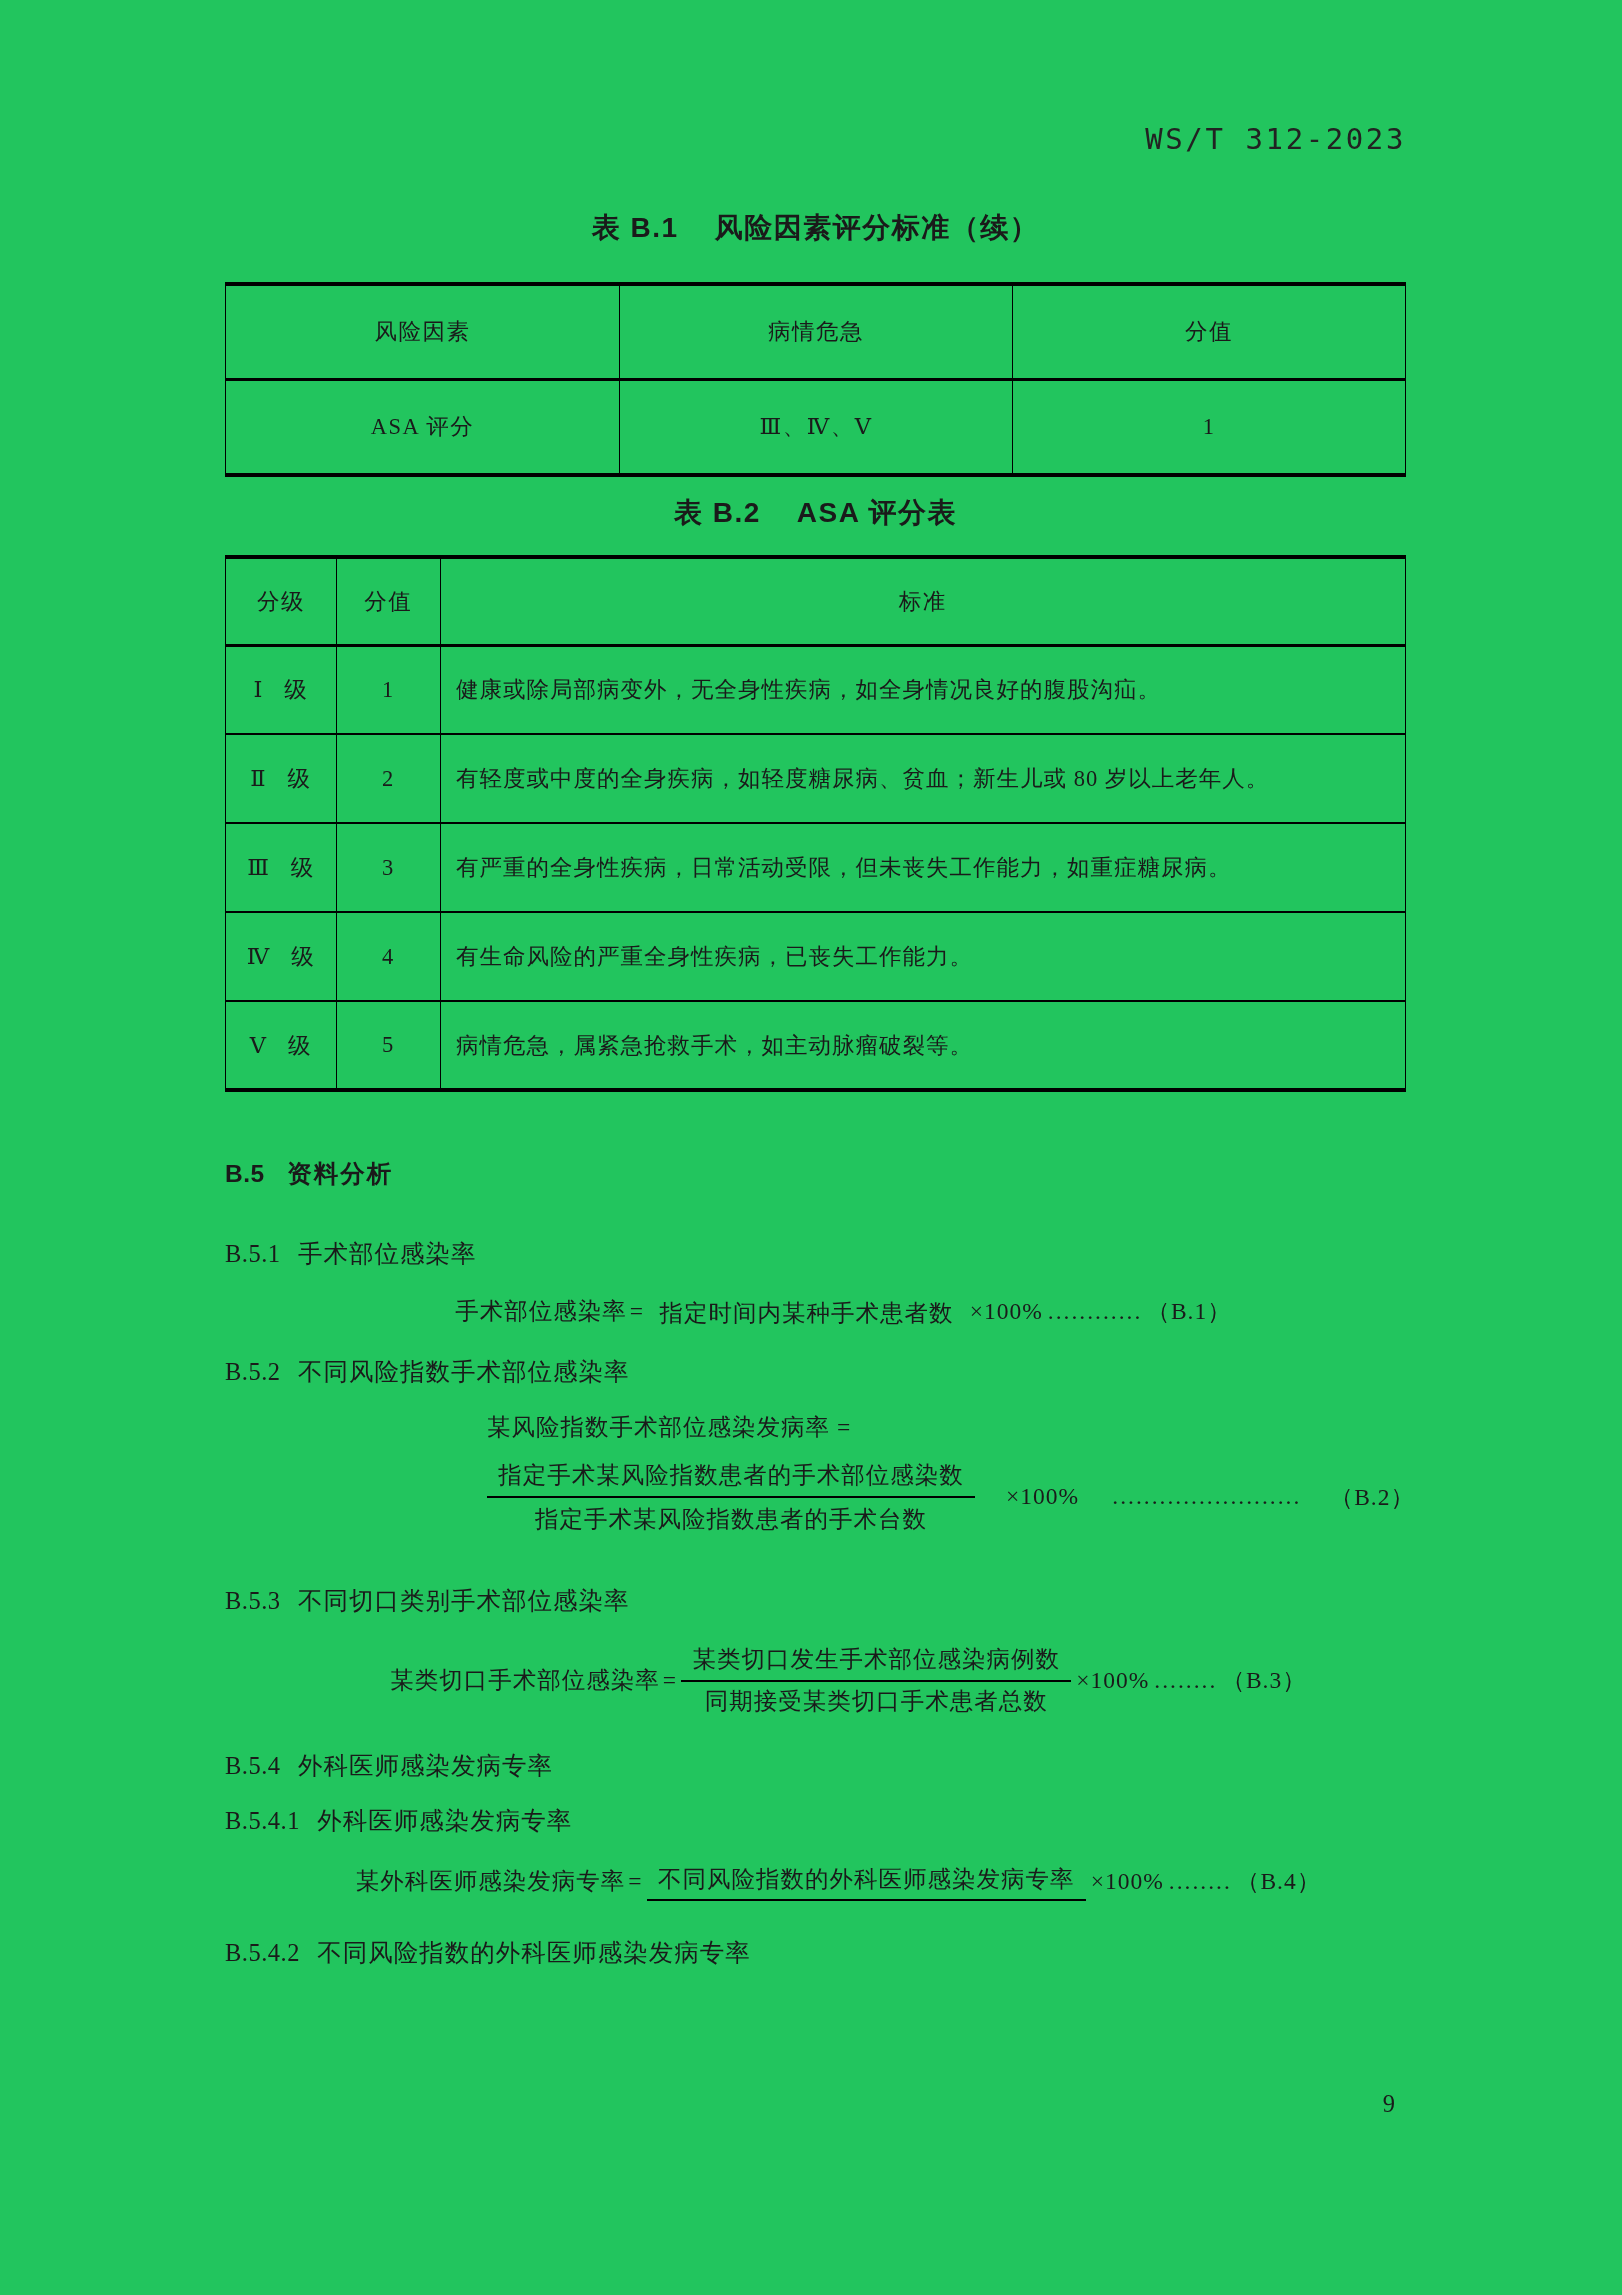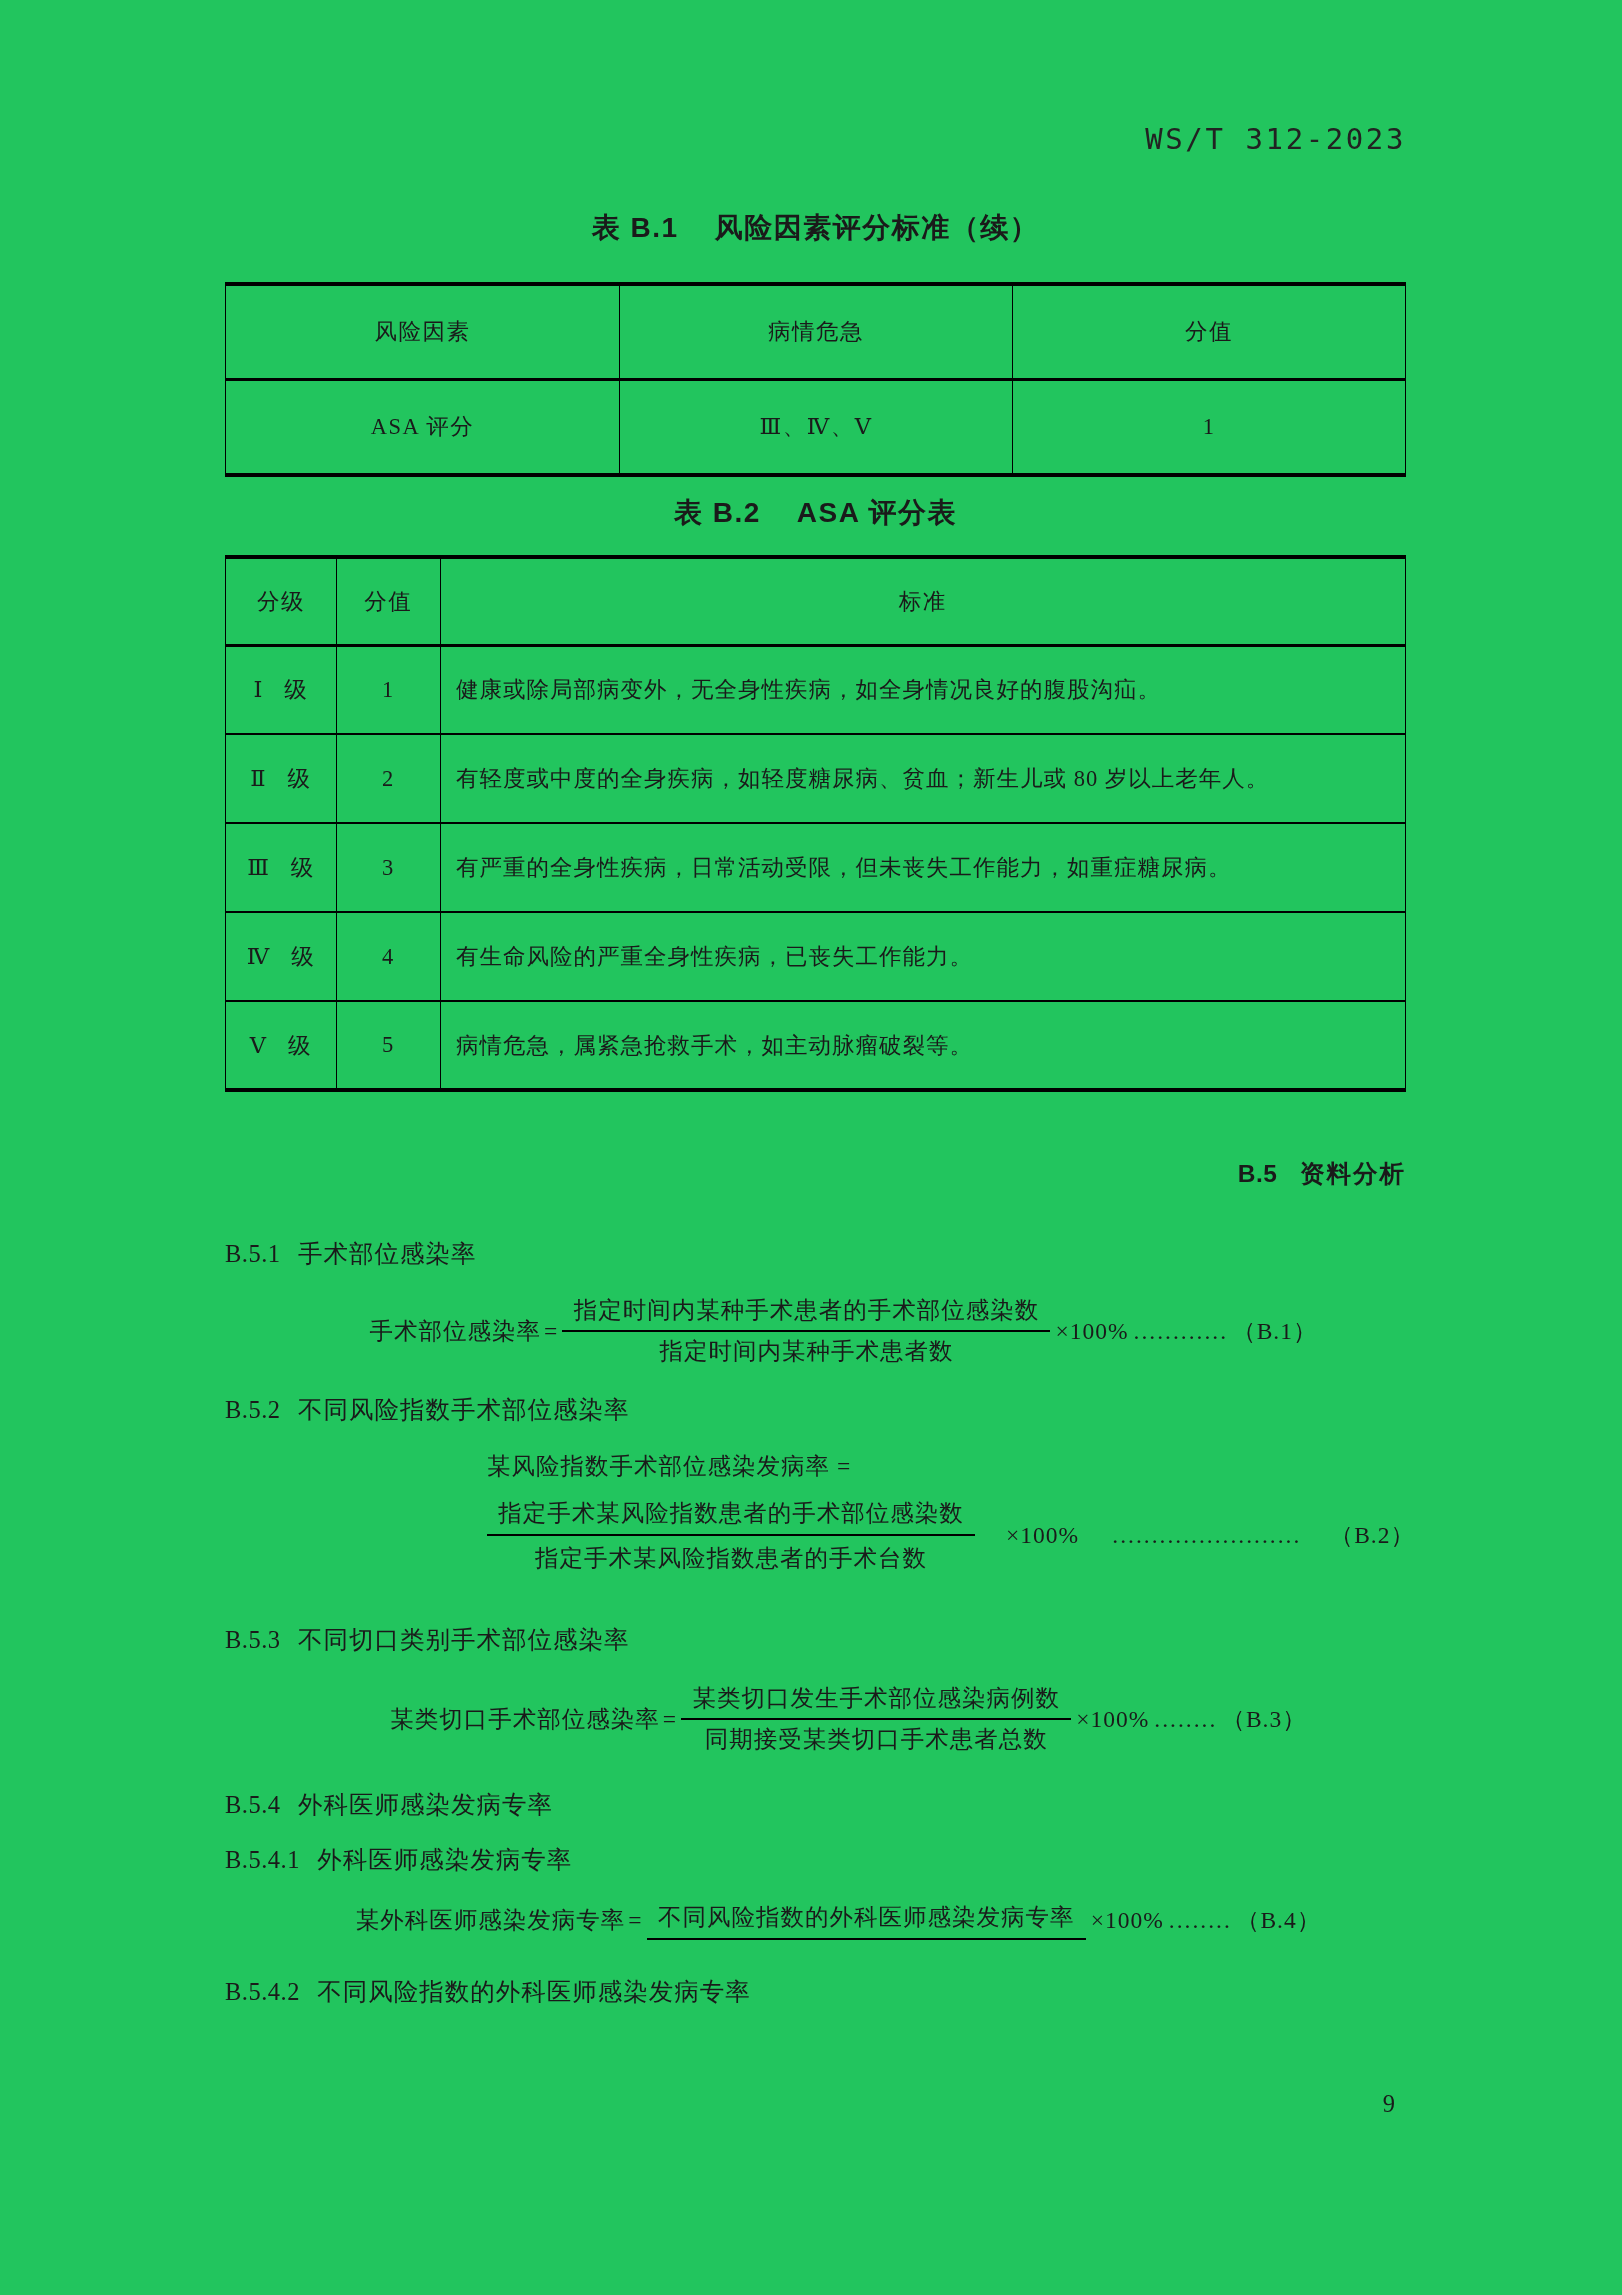--- a/index.html
+++ b/index.html
@@ -45,21 +45,21 @@
   .tb2 tbody tr{height:89px;}
   .tb2 td.c-std{text-align:left;padding-left:15.3px;letter-spacing:1px;}
   .lvl{word-spacing:13.3px;}
   
   .sec{font-size:24.5px;letter-spacing:1px;line-height:1.25;}
   .sec .snum{margin-right:17.4px;letter-spacing:0.5px;}
   .sec-bold{
     font-family:"Liberation Sans",sans-serif;font-weight:bold;letter-spacing:2px;
   }
   .sec-bold .snum{margin-right:22.5px;}
-  .m-b5{margin-top:67px;text-align:right;}
+  .m-b5{margin-top:67px;}
   .m-b51{margin-top:49px;}
   .m-b52{margin-top:26.6px;}
   .m-b53{margin-top:49px;}
   .m-b54{margin-top:33px;}
   .m-b541{margin-top:24.5px;}
   .m-b542{margin-top:37px;}
   
   .formula{
     display:flex;align-items:center;justify-content:center;
     font-size:23.5px;letter-spacing:1px;line-height:1.25;white-space:nowrap;
@@ -168,21 +168,20 @@
   </div>
 
   <div class="sec m-b51">
     <span class="snum">B.5.1</span><span>手术部位感染率</span>
   </div>
 
   <div class="formula f1">
     <span>手术部位感染率</span>
     <span class="eq-sign">=</span>
     <span class="frac">
-      <span class="fnum">指定时间内某种手术患者的手术部位感染数</span>
       <span class="fden">指定时间内某种手术患者数</span>
     </span>
     <span class="mult">×100%</span>
     <span class="dots">............</span>
     <span class="ref">（B.1）</span>
   </div>
 
   <div class="sec m-b52">
     <span class="snum">B.5.2</span><span>不同风险指数手术部位感染率</span>
   </div>

